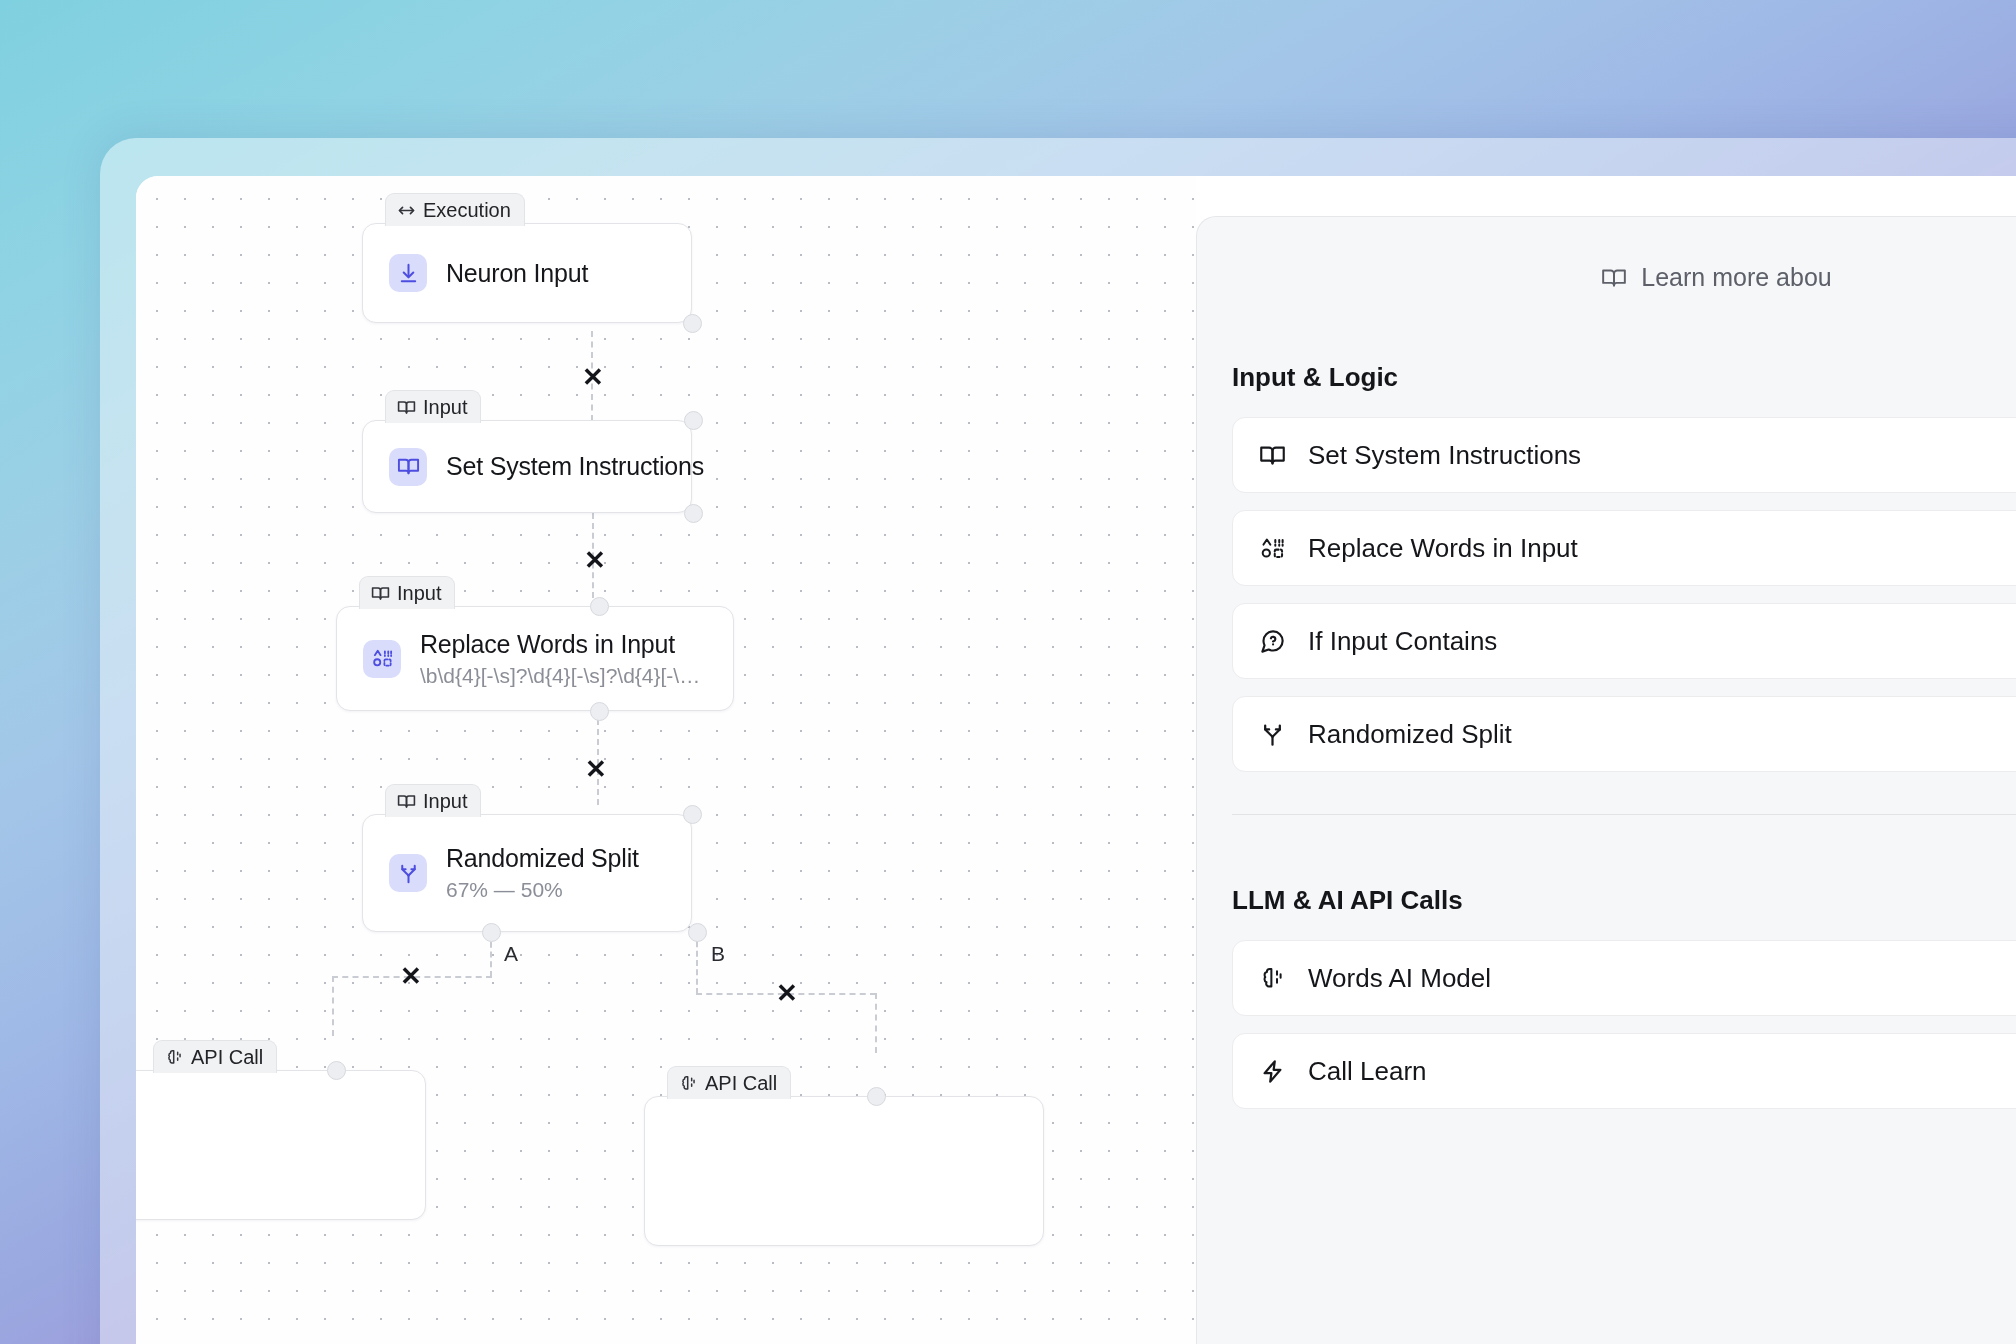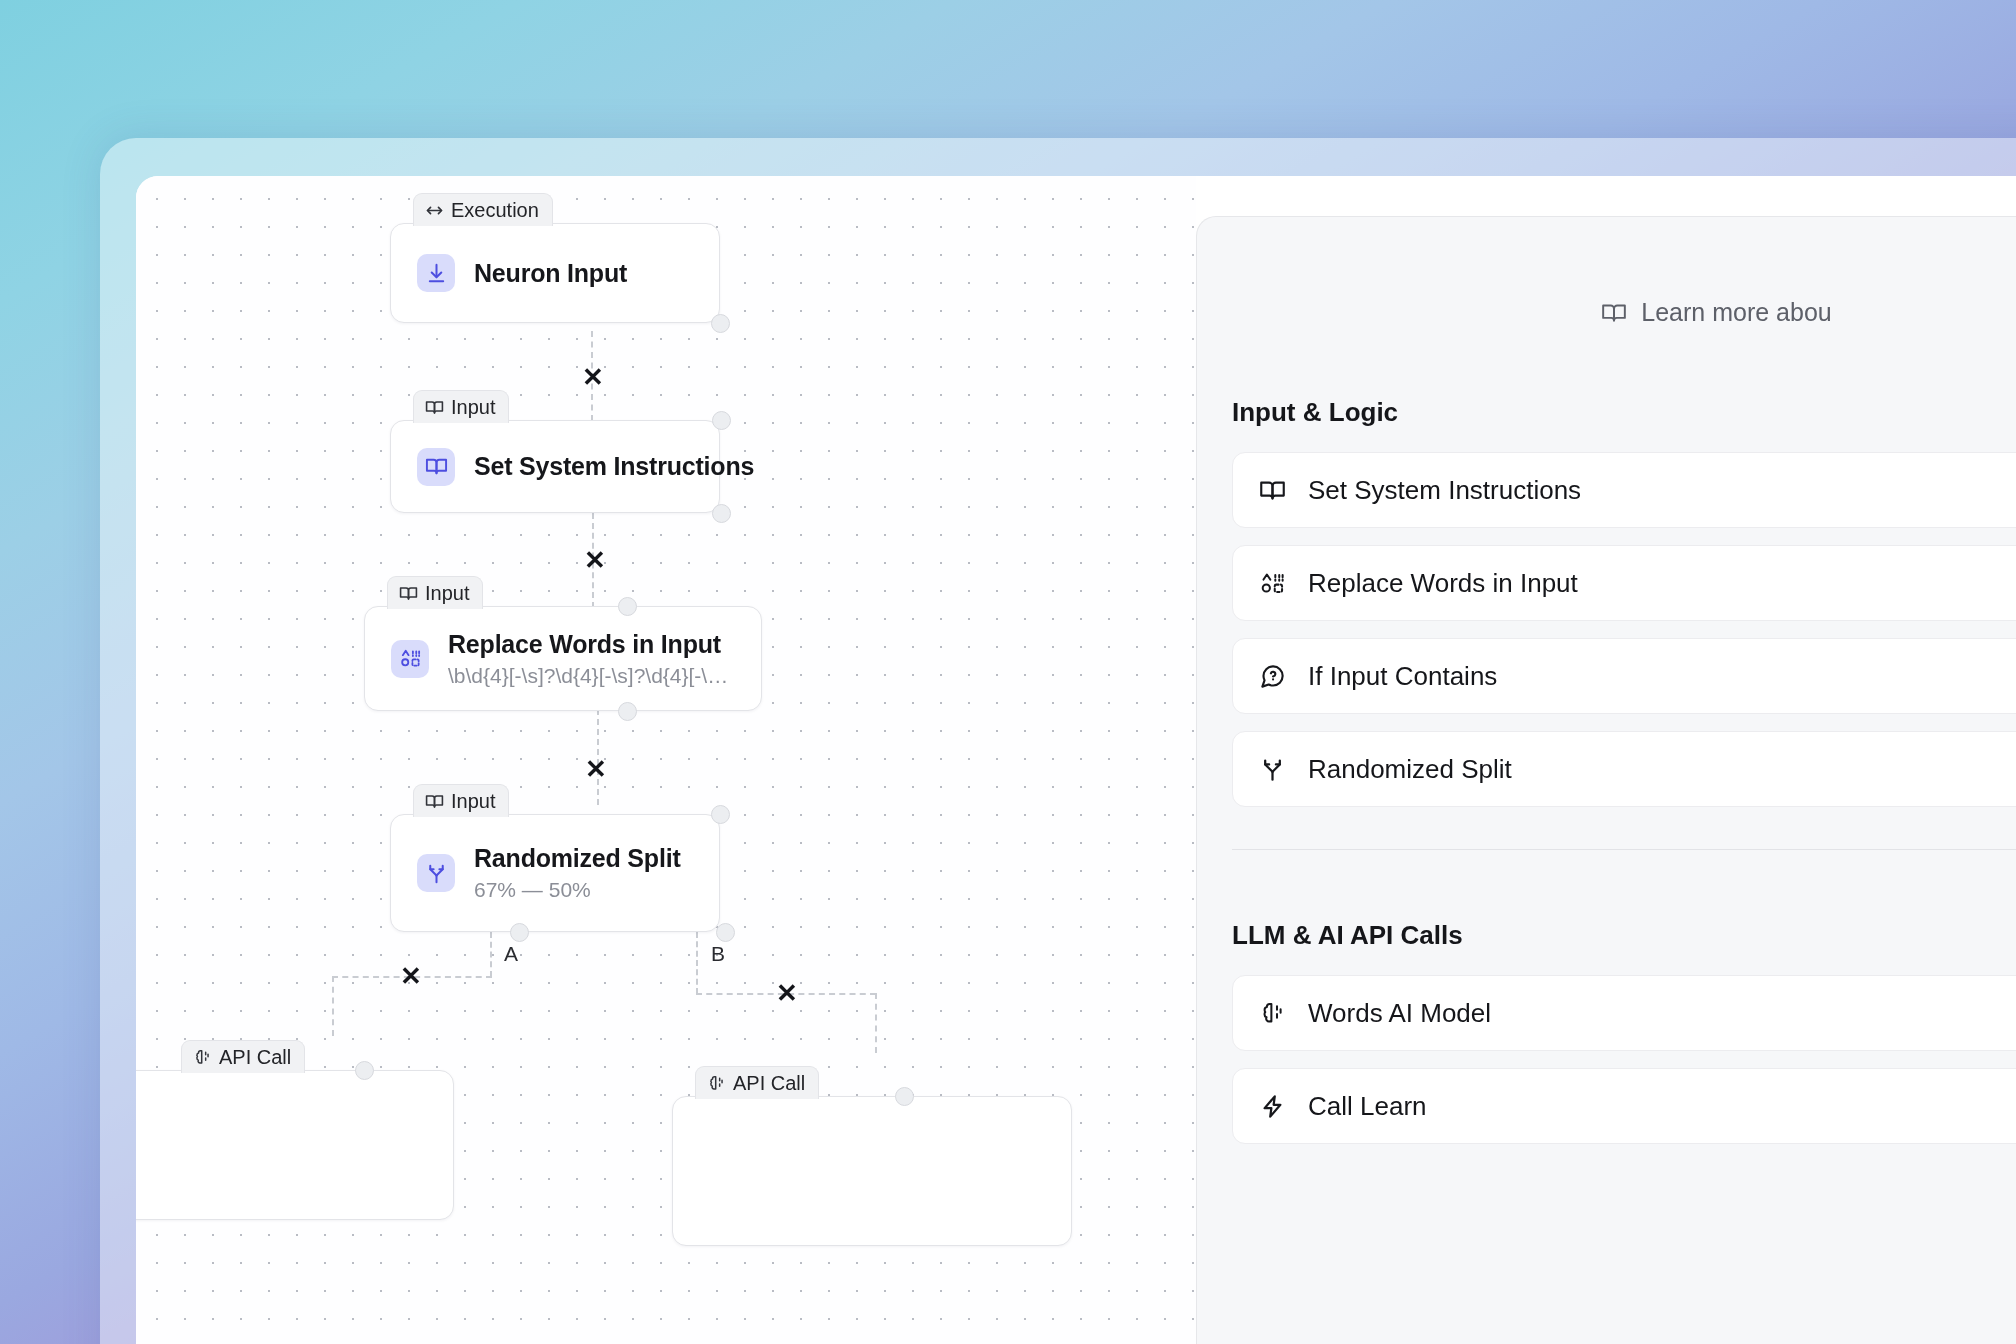--- a/index.html
+++ b/index.html
@@ -67,21 +67,20 @@
     overflow: hidden;
   }
 
   
   .node {
     position: absolute;
     background: #ffffff;
     border: 1px solid #e3e4e8;
     border-radius: 14px;
     box-shadow: 0 1px 3px rgba(20,25,50,0.05);
-    margin-left: 28px;
   }
   .node-tab {
     position: absolute;
     top: -31px;
     left: 22px;
     height: 33px;
     padding: 0 13px 0 11px;
     display: flex;
     align-items: center;
     gap: 7px;
@@ -106,21 +105,21 @@
     flex: 0 0 auto;
     width: 38px; height: 38px;
     border-radius: 10px;
     background: #d9dcfb;
     display: flex; align-items: center; justify-content: center;
     color: #4d4ee0;
   }
   .node-texts { display: flex; flex-direction: column; gap: 5px; min-width: 0; }
   .node-title {
     font-size: 25px;
-    font-weight: bold;
+    font-weight: normal;
     color: #16171b;
     letter-spacing: -0.2px;
     white-space: nowrap;
   }
   .node-sub {
     font-size: 21px;
     color: #8b8e97;
     white-space: nowrap;
     overflow: hidden;
     text-overflow: ellipsis;
@@ -183,21 +182,20 @@
     justify-content: center;
     padding-top: 46px;
   }
   .learn-more {
     display: flex;
     align-items: center;
     gap: 14px;
     font-size: 25px;
     color: #5d6069;
     white-space: nowrap;
-    margin-top: 35px;
   }
   .lib-section-title {
     font-size: 26px;
     font-weight: bold;
     color: #15161a;
     padding: 0 0 0 35px;
     margin-top: 70px;
   }
   .lib-list { padding: 0 35px; margin-top: 24px; }
   .lib-item {

